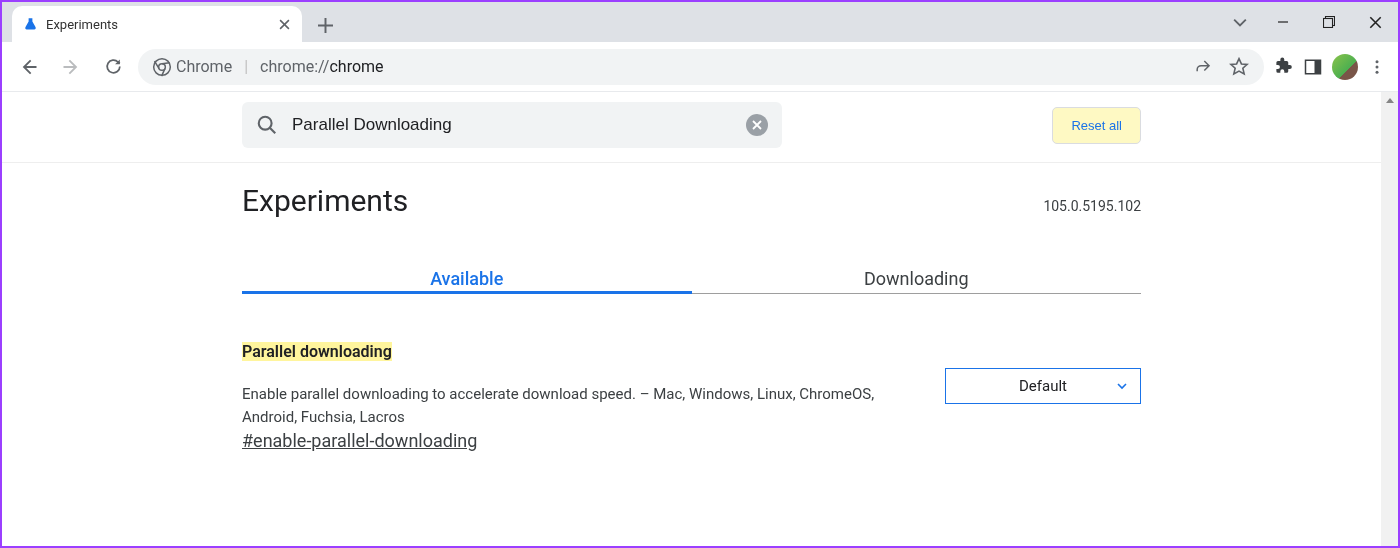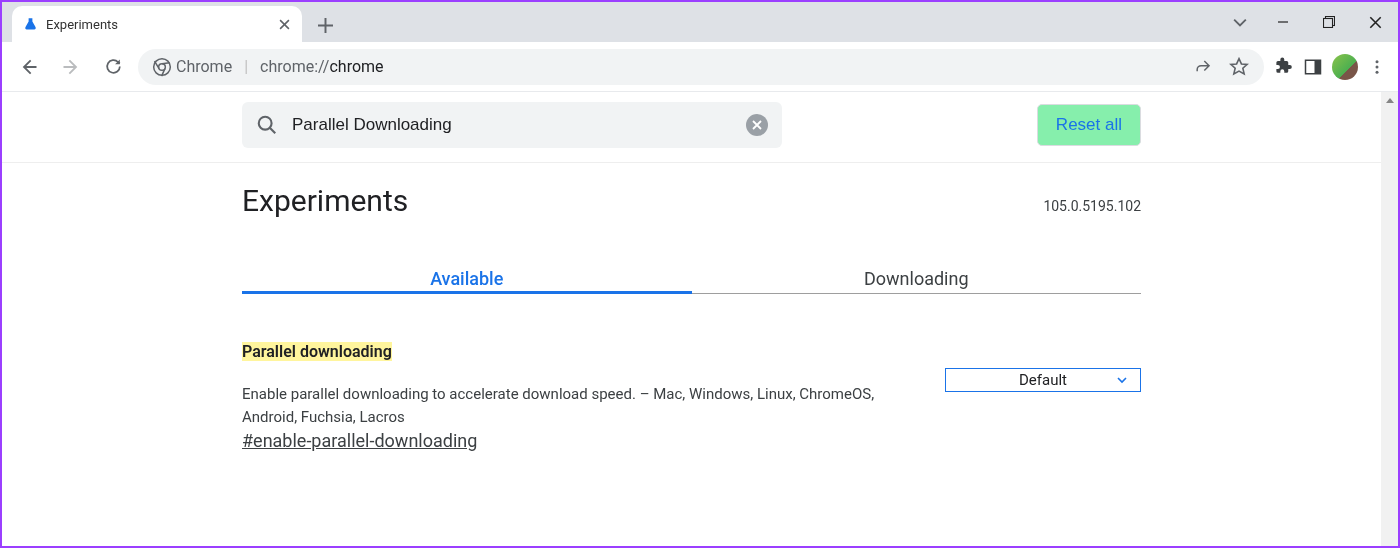--- a/index.html
+++ b/index.html
@@ -111,23 +111,23 @@
   flex:1;
   border:none;
   background:transparent;
   outline:none;
   font-size:17px;
   color:#202124;
 }
 .search-box .clear { width:22px; height:22px; border-radius:50%; background:#9aa0a6; color:#fff; display:flex; align-items:center; justify-content:center; cursor:pointer; font-size:14px; }
 .reset-btn {
   border:1px solid #dadce0;
-  background:#86efac;
+  background:#fef9c3;
   color:#1a73e8;
-  font-size:17px;
+  font-size:13px;
   font-weight:500;
   padding:10px 18px;
   border-radius:5px;
   cursor:pointer;
 }
 
 .flags-body {
   padding: 20px 240px 40px 240px;
 }
 .header-row { display:flex; align-items:baseline; justify-content:space-between; }
@@ -152,21 +152,21 @@
 
 .flag-entry { display:flex; gap:40px; margin-top:48px; align-items:flex-start; }
 .flag-text { flex:1; }
 .flag-title { font-size:16px; font-weight:600; color:#202124; }
 .flag-title .hl { background:#fff59d; }
 .flag-desc { font-size:15px; color:#3c4043; margin-top:22px; line-height:1.55; }
 .flag-link { font-size:18px; color:#3c4043; text-decoration:underline; margin-top:0; display:inline-block; cursor:pointer; }
 
 .flag-select {
   width:196px;
-  height:24px;
+  height:36px;
   border:1px solid #1a73e8;
   display:flex;
   align-items:center;
   justify-content:center;
   gap:8px;
   font-size:15px;
   color:#202124;
   cursor:pointer;
   margin-top:26px;
   position:relative;

